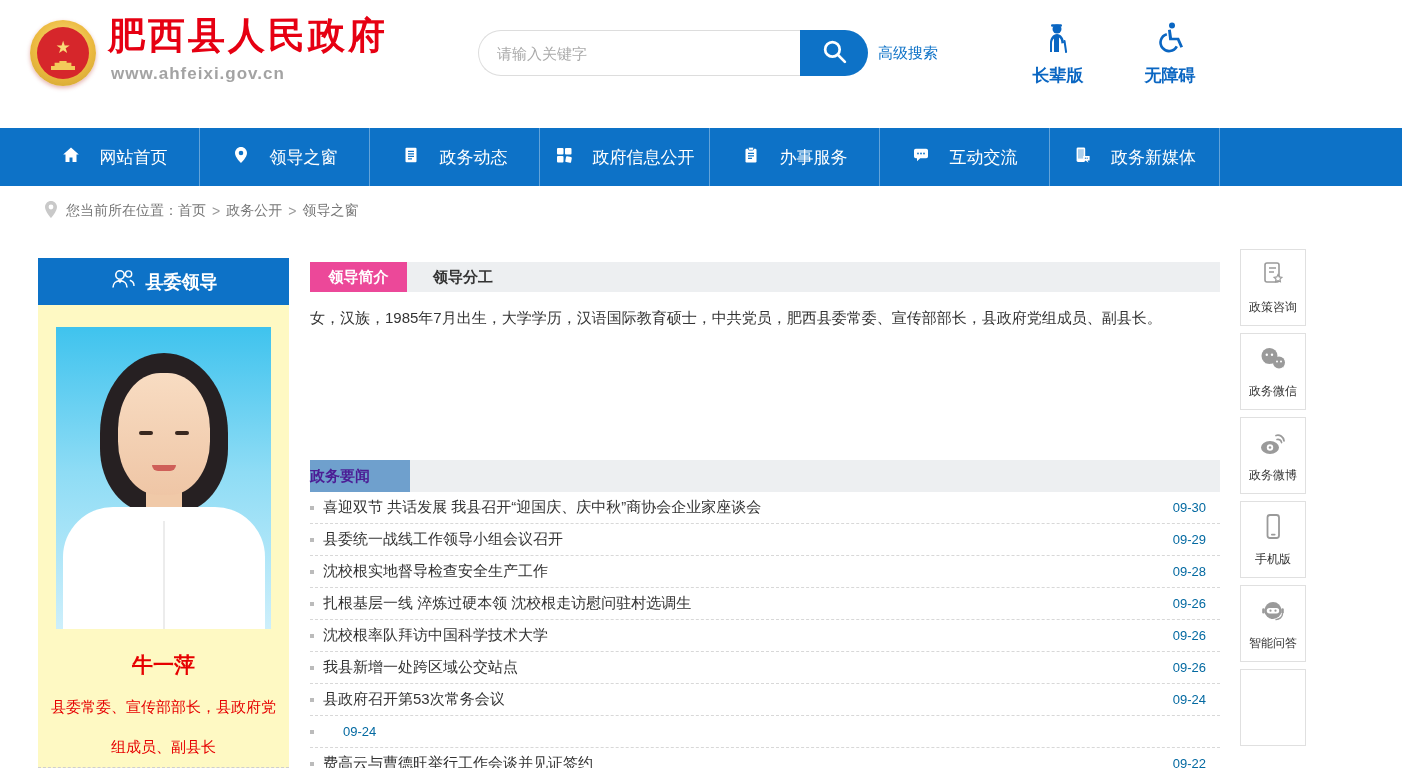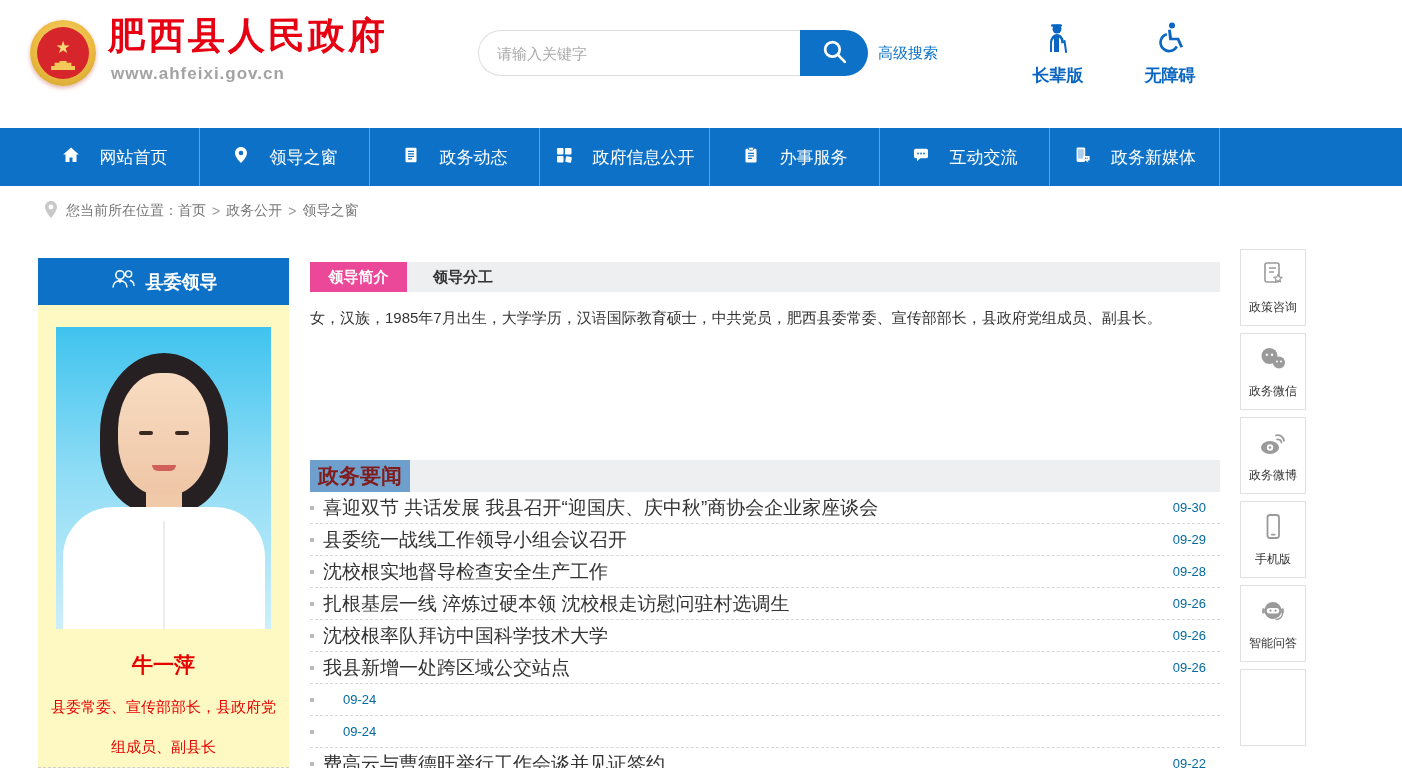--- a/index.html
+++ b/index.html
@@ -81,27 +81,27 @@
   
   .main { left:310px; top:262px; width:910px; }
   .tabbar { height:30px; background:#edeff1; display:flex; }
   .tab { height:30px; line-height:30px; font-size:15px; font-weight:bold; cursor:pointer; }
   .tab.active { width:97px; text-align:center; background:#ec4899; color:#fff; }
   .tab.plain { margin-left:18px; color:#333; padding:0 8px; }
   .bio { margin-top:14px; font-size:15px; color:#333; line-height:1.65; }
 
   .news-sec { left:310px; top:460px; width:910px; }
   .sec-header { height:32px; background:#edeff1; }
-  .sec-tab { display:inline-block; width:100px; height:32px; line-height:32px; text-align:center;
-    background:#6fa0cd; color:#7f1d1d; font-size:21px; font-weight:bold; }
+  .sec-tab { display:inline-block; width:100px; height:32px; line-height:32px; 
+    background:#6fa0cd; color:#4c1d95; font-size:15px; font-weight:bold; }
   .news-list { list-style:none; }
   .news-list li { height:32px; display:flex; align-items:center; border-bottom:1px dashed #d8d8d8;
     padding-right:14px; }
   .news-list .bullet { width:4px; height:4px; background:#bbb; margin-right:9px; flex:none; }
-  .news-list a { flex:1; font-size:19px; color:#333; text-decoration:none; white-space:nowrap;
+  .news-list a { flex:1; font-size:15px; color:#333; text-decoration:none; white-space:nowrap;
     overflow:hidden; text-overflow:ellipsis; cursor:pointer; }
   .news-list .date { font-size:13px; color:#0369a1; margin-left:20px; flex:none; }
 
   
   .quick { left:1240px; top:249px; width:66px; }
   .qbox { width:66px; height:77px; background:#fff; border:1px solid #e0e0e0; margin-bottom:7px;
     display:flex; flex-direction:column; align-items:center; justify-content:center; cursor:pointer; }
   .qbox svg { width:30px; height:30px; }
   .qbox .qlbl { margin-top:5px; font-size:12px; color:#333; white-space:nowrap; }
 </style>
@@ -314,20 +314,21 @@
         <a>沈校根率队拜访中国科学技术大学</a>
         <span class="date">09-26</span>
       </li>
     <li>
         <span class="bullet"></span>
         <a>我县新增一处跨区域公交站点</a>
         <span class="date">09-26</span>
       </li>
     <li>
         <span class="bullet"></span>
+        <a>县政府召开第53次常务会议</a>
         <span class="date">09-24</span>
       </li>
     <li>
         <span class="bullet"></span>
         <span class="date">09-24</span>
       </li>
     <li>
         <span class="bullet"></span>
         <a>费高云与曹德旺举行工作会谈并见证签约</a>
         <span class="date">09-22</span>

